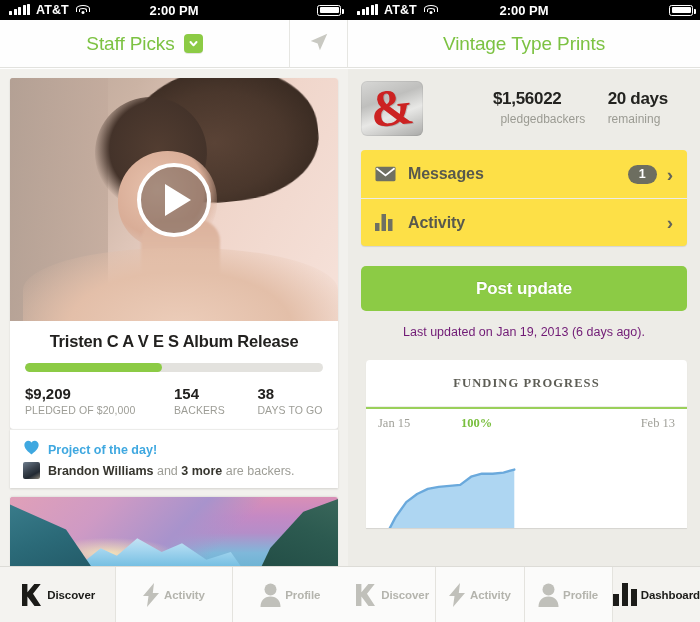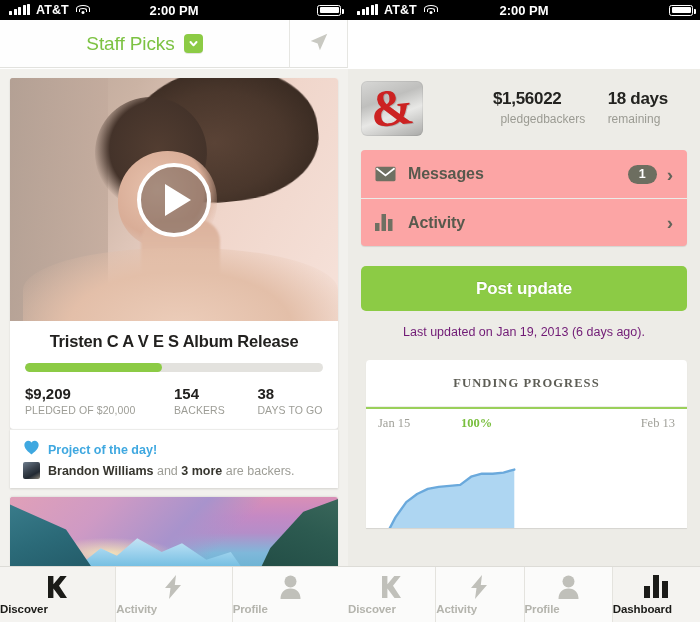--- a/index.html
+++ b/index.html
@@ -135,21 +135,21 @@
     font-family:"Liberation Serif", serif; font-size:52px; font-weight:bold; color:#cc2222;
     line-height:1; text-shadow:1px 1px 0 rgba(0,0,0,0.15); }
   .proj-stats { display:flex; margin-left:16px; padding-top:8px; gap:0; flex:1; }
   .pstat { }
   .pstat:nth-child(1){ flex:0 0 42%;text-align:right; }
   .pstat:nth-child(2){ flex:0 0 26%; }
   .pstat:nth-child(3){ flex:0 0 32%; }
   .pstat-val { font-size:17px; font-weight:bold; color:#232320; letter-spacing:-0.3px; }
   .pstat-lbl { font-size:12px; color:#9b9b93; margin-top:3px; }
 
-  .list-card { margin:14px 13px 0 13px; background:#fca5a5; border-radius:4px;
+  .list-card { margin:14px 13px 0 13px; background:#fde047; border-radius:4px;
     box-shadow:0 1px 1px rgba(0,0,0,0.10); overflow:hidden; }
   .lrow { display:flex; align-items:center; height:48px; padding:0 14px; }
   .lrow + .lrow { border-top:1px solid #ebebe8; }
   .lrow-ico { width:24px; color:#6f7062; display:flex; align-items:center; }
   .lrow-lbl { flex:1; font-size:16px; font-weight:bold; color:#58594d; margin-left:9px; letter-spacing:-0.1px; }
   .lrow-badge { background:#6d6e60; color:#fff; font-size:12.5px; font-weight:bold;
     border-radius:10px; padding:2.5px 11px; margin-right:10px; }
   .chev { color:#63645a; font-size:19px; font-weight:bold; line-height:1; }
 
   .post-btn { display:block; width:calc(100% - 26px); margin:20px 13px 0 13px;
@@ -168,21 +168,21 @@
   .lbl-start { left:12px; }
   .lbl-goal { left:95px; color:#79bf3e; font-weight:bold; }
   .lbl-end { right:12px; }
   .chart-svg { position:absolute; left:0; top:0; width:100%; height:100%; }
 
   
   .tabbar { position:absolute; bottom:0; height:56px; background:#fbfbfa;
     display:flex; border-top:1px solid #dddcd7; }
   .tb-left { left:0; width:348px; }
   .tb-right { left:348px; width:352px; }
-  .tab { flex:1; display:flex; flex-direction:column; 
+  .tab { flex:1; display:flex; flex-direction:row; align-items:center;
     justify-content:center; gap:4px; border-right:1px solid #e4e3de; cursor:pointer; }
   .tab:last-child { border-right:none; }
   .tab.active { background:#f4f3f0; }
   .tab-ico { height:24px; display:flex; align-items:center; justify-content:center; color:#c0c0ba; }
   .tab.active .tab-ico { color:#1b1b18; }
   .tab-lbl { font-size:11.5px; color:#b4b4ad; font-weight:bold; letter-spacing:-0.1px; }
   .tab.active .tab-lbl { color:#1b1b18; }
 </style>
 </head>
 <body>
@@ -239,20 +239,23 @@
   </div>
 
   <div class="navbar nav-mid">
     <span class="nav-arrow">
       <svg width="22" height="22" viewBox="0 0 24 24">
           <path d="M21 3 L3 11 L10.5 13.5 L13 21 Z" fill="#c9c9c2"></path>
         </svg>
     </span>
   </div>
 
+  <div class="navbar nav-right">
+    <span class="nav-title">Vintage Type Prints</span>
+  </div>
 
   <div class="panel-left">
 
     <div class="card">
       <div class="photo">
         <div class="wall"></div>
         <div class="hair"></div>
         <div class="hair2"></div>
         <div class="face"></div>
         <div class="lip"></div>
@@ -318,21 +321,21 @@
       <div class="proj-stats">
         <div class="pstat">
           <div class="pstat-val">$1,560</div>
           <div class="pstat-lbl">pledged</div>
         </div>
         <div class="pstat">
           <div class="pstat-val">22</div>
           <div class="pstat-lbl">backers</div>
         </div>
         <div class="pstat">
-          <div class="pstat-val">18 days</div>
+          <div class="pstat-val">20 days</div>
           <div class="pstat-lbl">remaining</div>
         </div>
       </div>
     </div>
 
     <div class="list-card">
       <div class="lrow">
         <span class="lrow-ico">
           <svg width="21" height="16" viewBox="0 0 22 16">
               <rect x="0.5" y="0.5" width="21" height="15" rx="1.5" fill="#6f7062"></rect>

